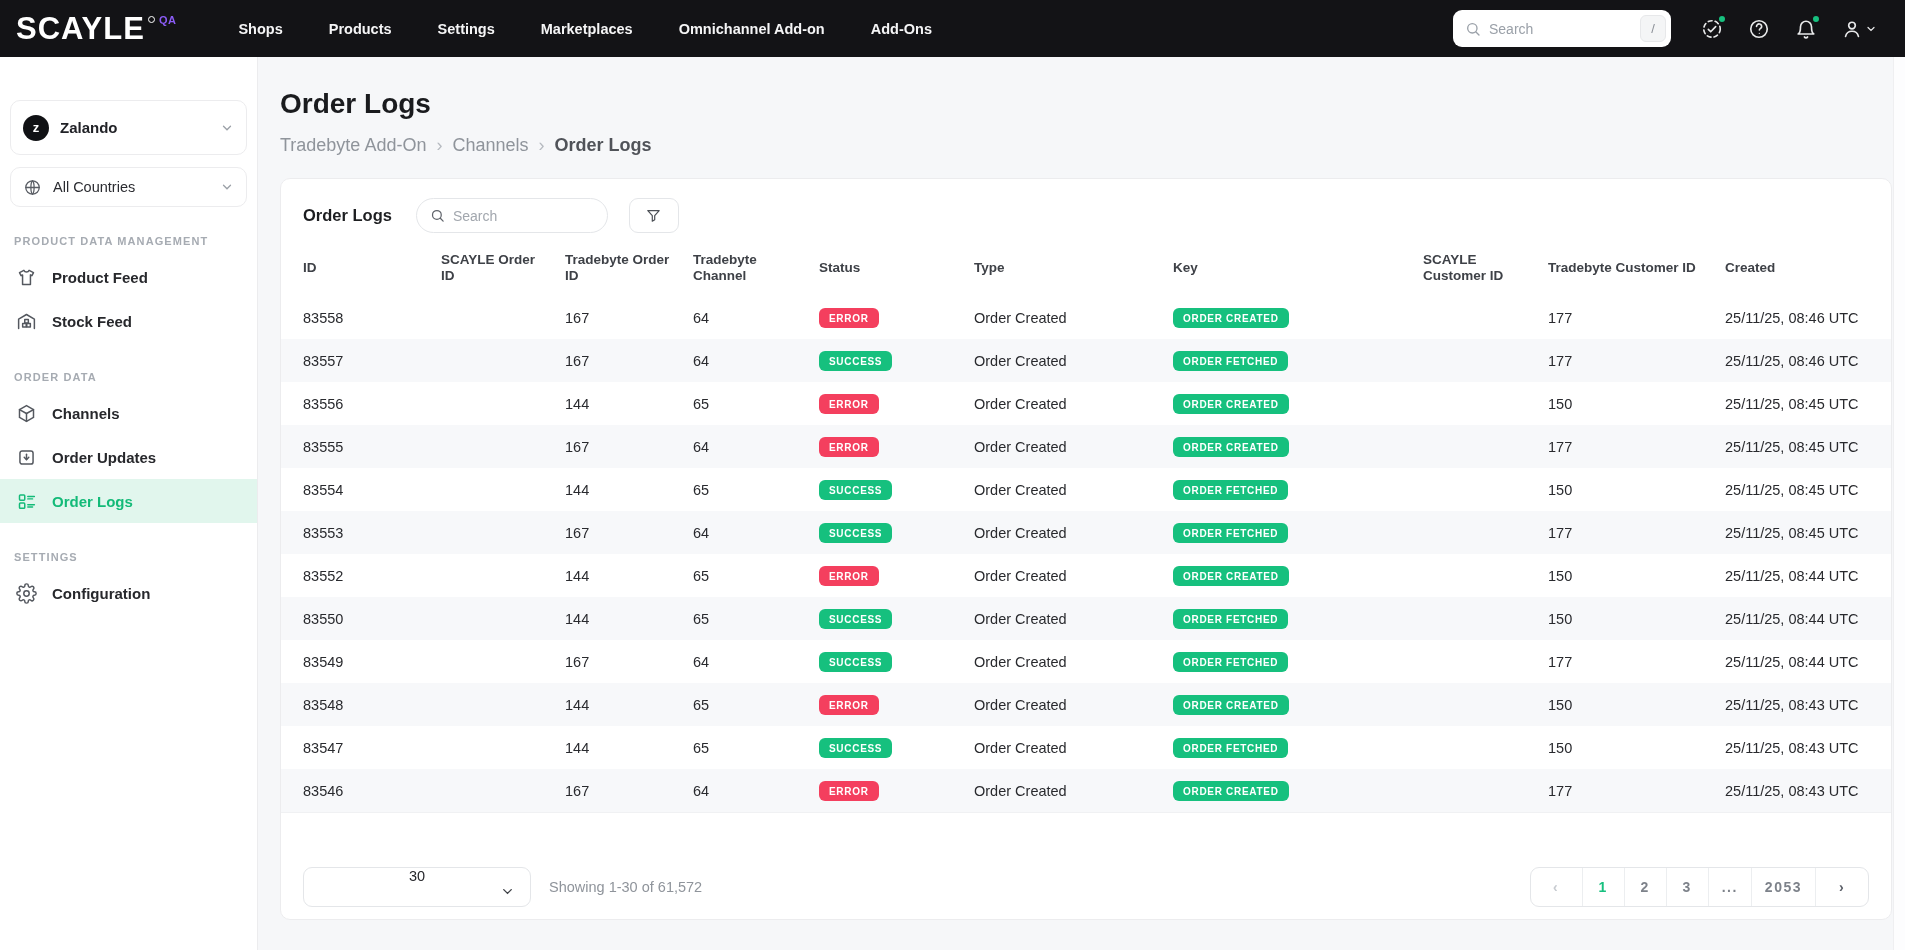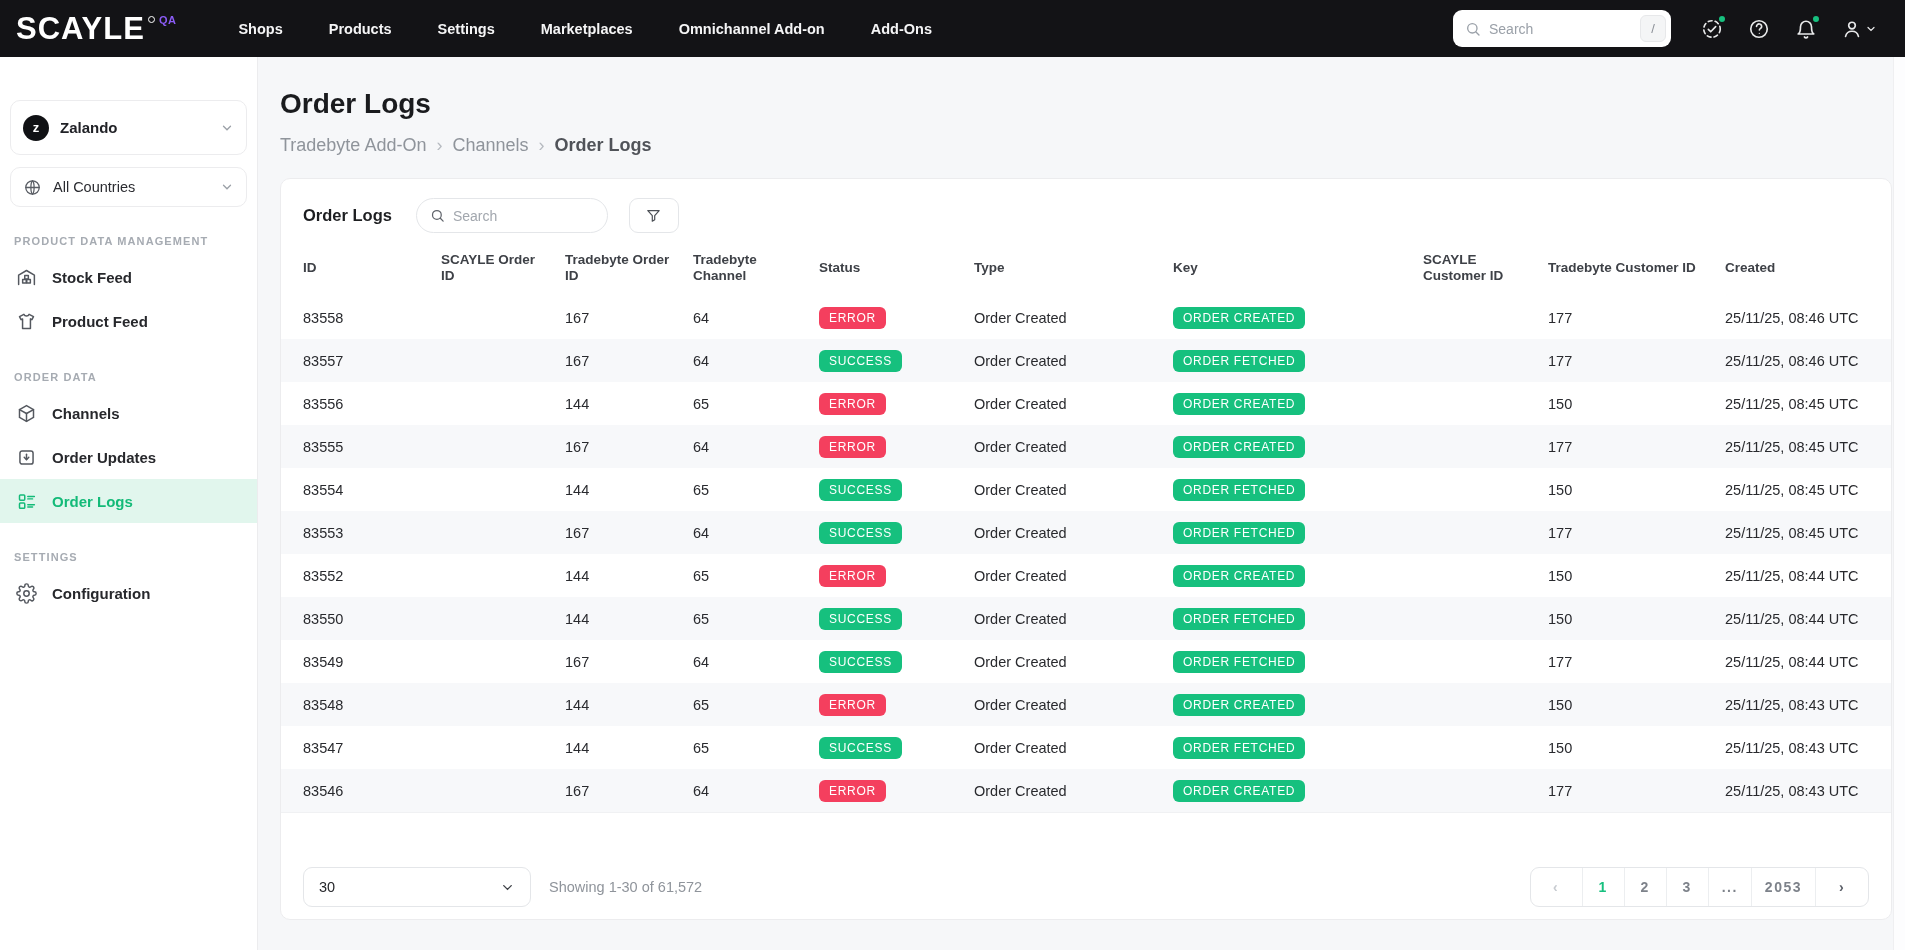--- a/index.html
+++ b/index.html
@@ -74,28 +74,28 @@
 
   table { width:100%; border-collapse:collapse; table-layout:fixed; }
   thead tr { height:46px; }
   thead th { text-align:left; font-size:13.5px; font-weight:700; color:#3e4147; padding:2px 10px 12px;
              vertical-align:middle; line-height:1.2; }
   th:first-child, td:first-child { padding-left:22px; }
   tbody tr { height:43px; }
   tbody tr:nth-child(even) { background:#f7f8fa; }
   tbody tr:last-child { border-bottom:1px solid #f0f1f3; }
   td { font-size:14.5px; color:#292a2e; padding:0 10px; }
-  .badge { display:inline-block; border-radius:6px; padding:5px 10px 4px; font-size:12px; font-weight:400;
+  .badge { display:inline-block; border-radius:6px; padding:5px 10px 4px; font-size:10px; font-weight:700;
            letter-spacing:.7px; color:#fff; line-height:1.1; white-space:nowrap; }
   .badge.error { background:#f43f5e; }
   .badge.success { background:#16c07e; }
 
   .card-footer { display:flex; align-items:center; padding:12px 22px; margin-top:auto; }
   .pp-select { width:228px; height:40px; border:1px solid #e4e6e9; border-radius:9px; display:flex;
-               align-items:center; padding:0 15px; font-size:14.5px; color:#26272b; cursor:pointer; background:#fff; }
+               align-items:center; padding:0 15px; font-size:14.5px; color:#26272b; cursor:pointer; background:#fff;flex-direction:column; }
   .showing { margin-left:18px; font-size:14.5px; color:#8f949b; }
   .pager { margin-left:auto; display:flex; border:1px solid #e4e6e9; border-radius:9px; overflow:hidden;
            height:40px; background:#fff; }
   .pager .pg { min-width:42px; padding:0 13px; display:flex; align-items:center; justify-content:center;
                font-size:14px; letter-spacing:1.5px; color:#7d828a; border-right:1px solid #eceef0;
                cursor:pointer; font-weight:600; }
   .pager .pg:last-child { border-right:none; }
   .pager .pg.active { color:#17c07f; font-weight:800; }
   .pager .pg.prev { color:#c7cbd0; min-width:52px; }
   .pager .pg.next { color:#5c6069; min-width:52px; }
@@ -189,35 +189,35 @@
       <svg width="14" height="14" viewBox="0 0 24 24" fill="none" stroke="currentColor" stroke-width="2.2" stroke-linecap="round">
           <path d="M6 9l6 6 6-6"></path>
         </svg>
     </span>
   </div>
   <div id="side-groups">
       <div class="side-label">PRODUCT DATA MANAGEMENT</div>
       <div class="side-item">
         <span class="side-ico">
           <svg fill="none" stroke-width="1.7" stroke-linecap="round" stroke-linejoin="round" width="21" height="21" viewBox="0 0 24 24">
+            <path d="M9 3.8c.5 1.2 1.7 2 3 2s2.5-.8 3-2l5 2.6-1.8 3.5-1.7-.9V20h-9V9l-1.7.9L4 6.4 9 3.8z"></path>
+          </svg>
+        </span>
+        <span>Product Feed</span>
+      </div>
+      <div class="side-item">
+        <span class="side-ico">
+          <svg fill="none" stroke-width="1.7" stroke-linecap="round" stroke-linejoin="round" width="21" height="21" viewBox="0 0 24 24">
             <path d="M3 20V9.2L12 4l9 5.2V20"></path>
             <rect x="7.6" y="14.2" width="4.1" height="4.1"></rect>
             <rect x="12.3" y="14.2" width="4.1" height="4.1"></rect>
             <rect x="10" y="9.6" width="4.1" height="4.1"></rect>
           </svg>
         </span>
         <span>Stock Feed</span>
-      </div>
-      <div class="side-item">
-        <span class="side-ico">
-          <svg fill="none" stroke-width="1.7" stroke-linecap="round" stroke-linejoin="round" width="21" height="21" viewBox="0 0 24 24">
-            <path d="M9 3.8c.5 1.2 1.7 2 3 2s2.5-.8 3-2l5 2.6-1.8 3.5-1.7-.9V20h-9V9l-1.7.9L4 6.4 9 3.8z"></path>
-          </svg>
-        </span>
-        <span>Product Feed</span>
       </div>
       <div class="side-label">ORDER DATA</div>
       <div class="side-item">
         <span class="side-ico">
           <svg fill="none" stroke-width="1.7" stroke-linecap="round" stroke-linejoin="round" width="21" height="21" viewBox="0 0 24 24">
             <path d="M12 3l8 4.5v9L12 21l-8-4.5v-9L12 3z"></path>
             <path d="M4 7.5l8 4.5 8-4.5"></path>
             <path d="M12 12v9"></path>
           </svg>
         </span>

